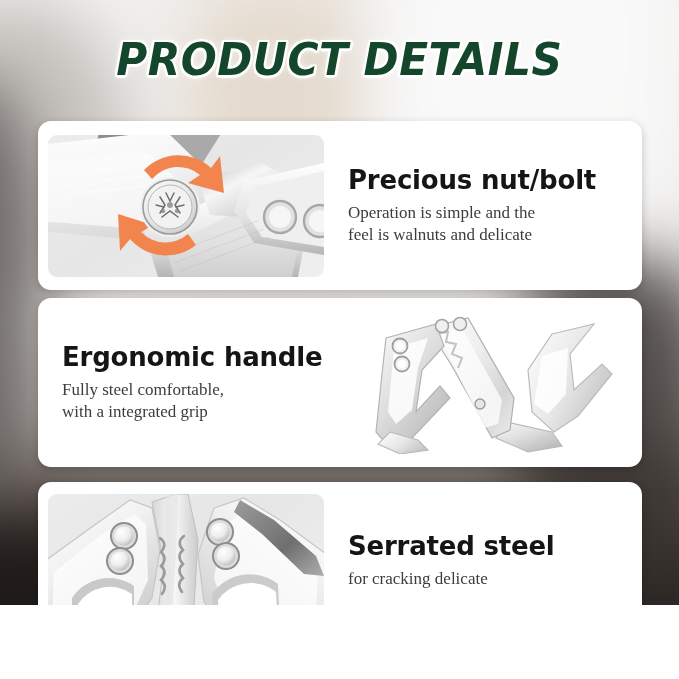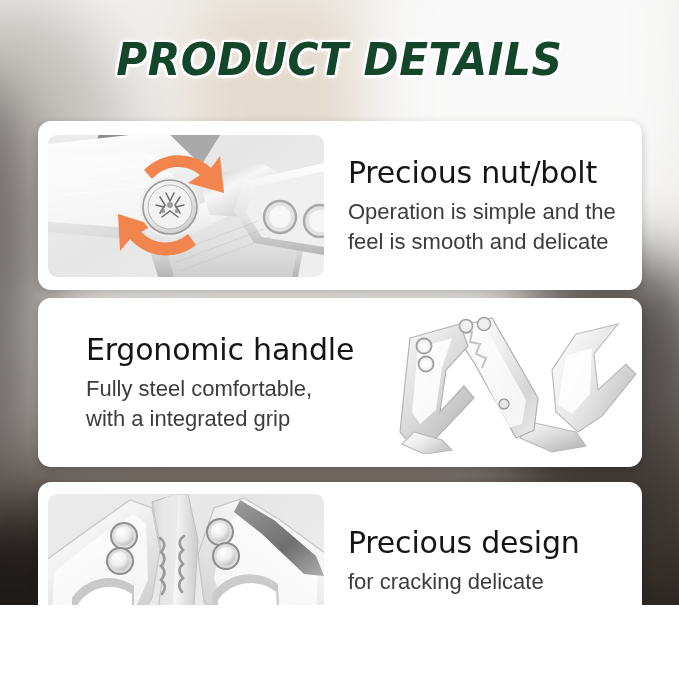--- a/index.html
+++ b/index.html
@@ -130,34 +130,34 @@
     width: 296px;
     height: 100%;
     display: flex;
     align-items: center;
     justify-content: center;
   }
   .card-body {
     flex: 1 1 auto;
     padding: 0 16px 0 14px;
   }
-  .card-body.pad-left { padding-left: 48px; }
+  .card-body.pad-left { padding-left: 24px; }
 
   .card-heading {
     font-family: "DejaVu Sans", sans-serif;
-    font-size: 30px;
-    font-weight: 400;
+    font-size: 26px;
+    font-weight: 700;
     color: #151515;
     letter-spacing: -0.2px;
     margin: 0 0 7px 0;
     white-space: nowrap;
   }
   .card-desc {
-    font-family: Liberation Sans, sans-serif;
-    font-size: 22px;
+    font-family: Liberation Serif, serif;
+    font-size: 17px;
     font-weight: 400;
     color: #3c3c3c;
     line-height: 1.32;
     margin: 0;
   }
   .card-desc span { display: block; white-space: nowrap; }
 
   
   .panel {
     position: relative;
@@ -277,21 +277,21 @@
             <circle cx="115" cy="76" r="2.2"></circle>
             <circle cx="129" cy="76" r="2.2"></circle>
           </g>
         </svg>
       </div>
     </div>
     <div class="card-body">
       <h2 class="card-heading">Precious nut/bolt</h2>
       <p class="card-desc">
         <span>Operation is simple and the</span>
-        <span>feel is smooth and delicate</span>
+        <span>feel is walnuts and delicate</span>
       </p>
     </div>
   </div>
 
   <div class="card" id="card-2">
     <div class="card-body pad-left">
       <h2 class="card-heading">Ergonomic handle</h2>
       <p class="card-desc">
         <span>Fully steel comfortable,</span>
         <span>with a integrated grip</span>
@@ -408,20 +408,20 @@
 
           <path d="M112 44 Q120 50 113 58 Q120 64 113 72 Q120 78 113 86 Q120 92 114 100" fill="none" stroke="#9a9a9a" stroke-width="2.6" stroke-linecap="round"></path>
 
           <path d="M136 42 Q128 48 135 56 Q128 62 135 70 Q128 76 135 84 Q128 90 134 98" fill="none" stroke="#9a9a9a" stroke-width="2.6" stroke-linecap="round"></path>
 
           <path d="M118 0 L130 0 L128 60 L124 120 L118 120 Z" fill="#e4e4e4" opacity="0.7"></path>
         </svg>
       </div>
     </div>
     <div class="card-body">
-      <h2 class="card-heading">Precious design</h2>
+      <h2 class="card-heading">Serrated steel</h2>
       <p class="card-desc">
         <span>for cracking delicate</span>
       </p>
     </div>
   </div>
 
 </div>
 
 </body></html>

